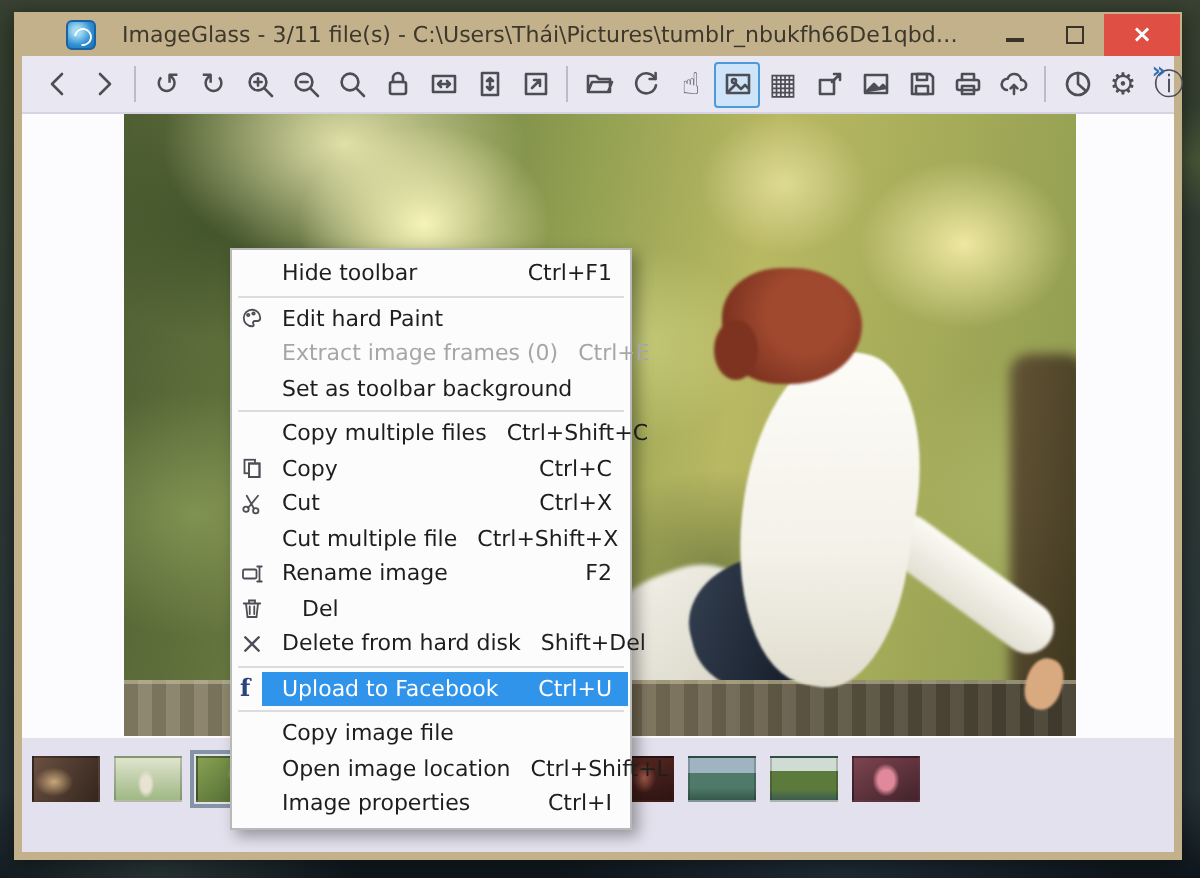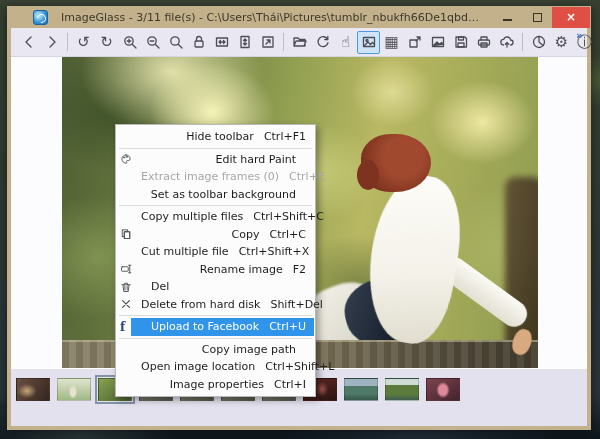--- a/index.html
+++ b/index.html
@@ -104,21 +104,21 @@
   .t10 { background:linear-gradient(180deg,#cfdcd4 0 30%, #5c7a3c 30% 75%, #3c5c50 100%);}
   .t11 { background:radial-gradient(9px 11px at 16px 11px, #e0899a 0 45%, transparent 75%), linear-gradient(150deg,#7c4450,#43232c);}
 
   
   .cmenu { position:absolute; left:115px; top:124px; width:201px; z-index:50;
     background:#fcfcfc; border:1px solid #b9b9b9; box-shadow:3px 3px 7px rgba(0,0,0,.35);
     padding:3px 1px; font-size:11px; color:#1e1e1e; }
   .mi { height:17.5px; display:flex; align-items:center; padding:0 8px 0 0; }
   .mic { width:24px; flex:0 0 auto; display:flex; justify-content:flex-start; padding-left:3px; align-items:center; color:#4d4d55;}
   .mic svg { width:12px; height:12px; stroke:#4d4d55; fill:none; stroke-width:1.2; stroke-linecap:round;}
-  .mil { flex:1; white-space:nowrap;text-align:right; }
+  .mil { flex:1; white-space:nowrap; }
   .mis { margin-left:10px; white-space:nowrap; }
   .mi.disabled .mil, .mi.disabled .mis { color:#a6a6a6; }
   .mi.highlight { background:linear-gradient(to right,#fcfcfc 0 14px,#3095ea 14px); color:#fff; }
   .msep { height:1px; background:#dcdcdc; margin:2px 2px; }
   .fbf { font-weight:bold; font-size:12px; color:#29447e; font-family:"DejaVu Serif",serif; }
 </style>
 </head>
 <body>
 
 <div class="window">
@@ -341,20 +341,31 @@
         <svg viewBox="0 0 16 16">
           <rect x="3" y="2.5" width="7" height="9"></rect>
           <path d="M6 5h7v9H6z" fill="#fcfcfc"></path>
           <rect x="6" y="5" width="7" height="9"></rect>
         </svg>
       </span>
     <span class="mil">Copy</span>
     <span class="mis">Ctrl+C</span>
   </div>
   <div class="mi">
+    <span class="mic">
+        <svg viewBox="0 0 16 16">
+          <circle cx="4" cy="11.5" r="1.8"></circle>
+          <circle cx="10.5" cy="12.5" r="1.8"></circle>
+          <path d="M5.5 10.5 12 2.5M9.3 11 4.5 2.5"></path>
+        </svg>
+      </span>
+    <span class="mil">Cut</span>
+    <span class="mis">Ctrl+X</span>
+  </div>
+  <div class="mi">
     <span class="mic"></span>
     <span class="mil">Cut multiple file</span>
     <span class="mis">Ctrl+Shift+X</span>
   </div>
   <div class="mi">
     <span class="mic">
         <svg viewBox="0 0 16 16">
           <rect x="2" y="5" width="9" height="6" rx="1"></rect>
           <path d="M13 3v10M11.5 3h3M11.5 13h3"></path>
         </svg>
@@ -381,21 +392,21 @@
   </div>
   <div class="msep"></div>
   <div class="mi highlight">
     <span class="mic fbf">f</span>
     <span class="mil">Upload to Facebook</span>
     <span class="mis">Ctrl+U</span>
   </div>
   <div class="msep"></div>
   <div class="mi">
     <span class="mic"></span>
-    <span class="mil">Copy image path</span>
+    <span class="mil">Copy image file</span>
     <span class="mis"></span>
   </div>
   <div class="mi">
     <span class="mic"></span>
     <span class="mil">Open image location</span>
     <span class="mis">Ctrl+Shift+L</span>
   </div>
   <div class="mi">
     <span class="mic"></span>
     <span class="mil">Image properties</span>

